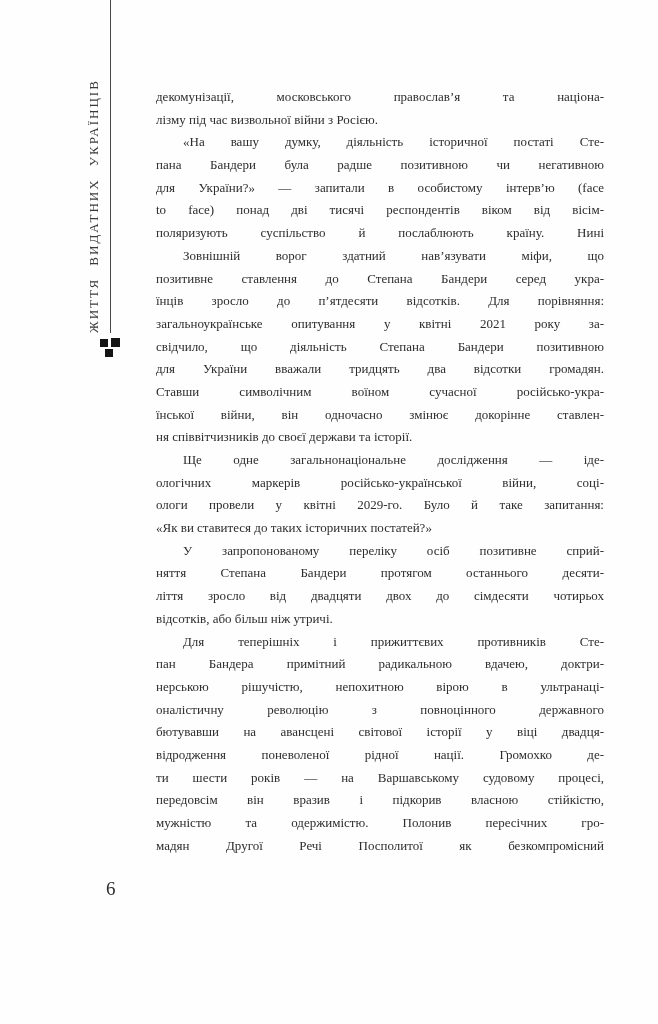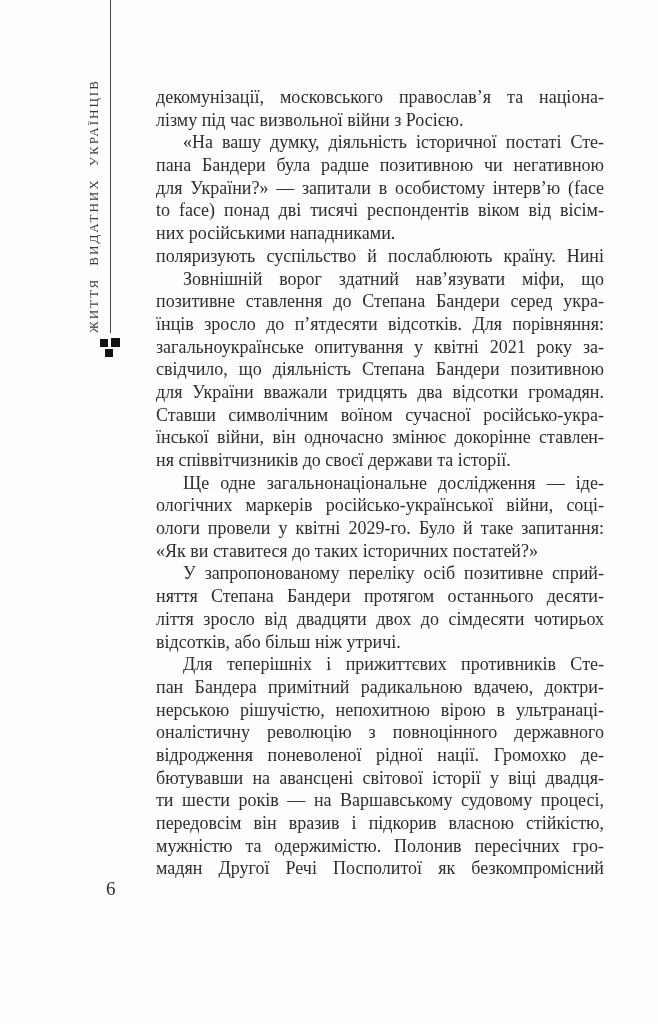--- a/index.html
+++ b/index.html
@@ -56,21 +56,21 @@
   }
 
   .text-block {
     position: absolute;
     left: 156px;
     top: 86px;
     width: 448px;
   }
   .para { margin: 0; padding: 0; }
   .tline {
-    font-size: 18px;
+    font-size: 13px;
     line-height: 22.7px;
     height: 22.7px;
     overflow: hidden;
     text-align: justify;
     text-align-last: justify;
     text-justify: inter-word;
     white-space: normal;
   }
   .tline.end { text-align-last: left; }
   .tline.ind { text-indent: 27px; }
@@ -93,21 +93,20 @@
 <main class="text-block">
     <div class="para">
       <div class="tline">декомунізації, московського православ’я та націона-</div>
       <div class="tline end">лізму під час визвольної війни з Росією.</div>
     </div>
     <div class="para">
       <div class="tline ind">«На вашу думку, діяльність історичної постаті Сте-</div>
       <div class="tline">пана Бандери була радше позитивною чи негативною</div>
       <div class="tline">для України?» — запитали в особистому інтерв’ю (face</div>
       <div class="tline">to face) понад дві тисячі респондентів віком від вісім-</div>
-      <div class="tline end">них російськими нападниками.</div>
     </div>
     <div class="para">
       <div class="tline">поляризують суспільство й послаблюють країну. Нині</div>
       <div class="tline ind">Зовнішній ворог здатний нав’язувати міфи, що</div>
       <div class="tline">позитивне ставлення до Степана Бандери серед укра-</div>
       <div class="tline">їнців зросло до п’ятдесяти відсотків. Для порівняння:</div>
       <div class="tline">загальноукраїнське опитування у квітні 2021 року за-</div>
       <div class="tline">свідчило, що діяльність Степана Бандери позитивною</div>
       <div class="tline">для України вважали тридцять два відсотки громадян.</div>
       <div class="tline">Ставши символічним воїном сучасної російсько-укра-</div>
@@ -124,20 +123,20 @@
       <div class="tline ind">У запропонованому переліку осіб позитивне сприй-</div>
       <div class="tline">няття Степана Бандери протягом останнього десяти-</div>
       <div class="tline">ліття зросло від двадцяти двох до сімдесяти чотирьох</div>
       <div class="tline end">відсотків, або більш ніж утричі.</div>
     </div>
     <div class="para">
       <div class="tline ind">Для теперішніх і прижиттєвих противників Сте-</div>
       <div class="tline">пан Бандера примітний радикальною вдачею, доктри-</div>
       <div class="tline">нерською рішучістю, непохитною вірою в ультранаці-</div>
       <div class="tline">оналістичну революцію з повноцінного державного</div>
+      <div class="tline">бютувавши на авансцені світової історії у віці двадця-</div>
       <div class="tline">відродження поневоленої рідної нації. Громохко де-</div>
-      <div class="tline">бютувавши на авансцені світової історії у віці двадця-</div>
       <div class="tline">ти шести років — на Варшавському судовому процесі,</div>
       <div class="tline">передовсім він вразив і підкорив власною стійкістю,</div>
       <div class="tline">мужністю та одержимістю. Полонив пересічних гро-</div>
       <div class="tline">мадян Другої Речі Посполитої як безкомпромісний</div>
     </div>
   </main>
 
 </body></html>

